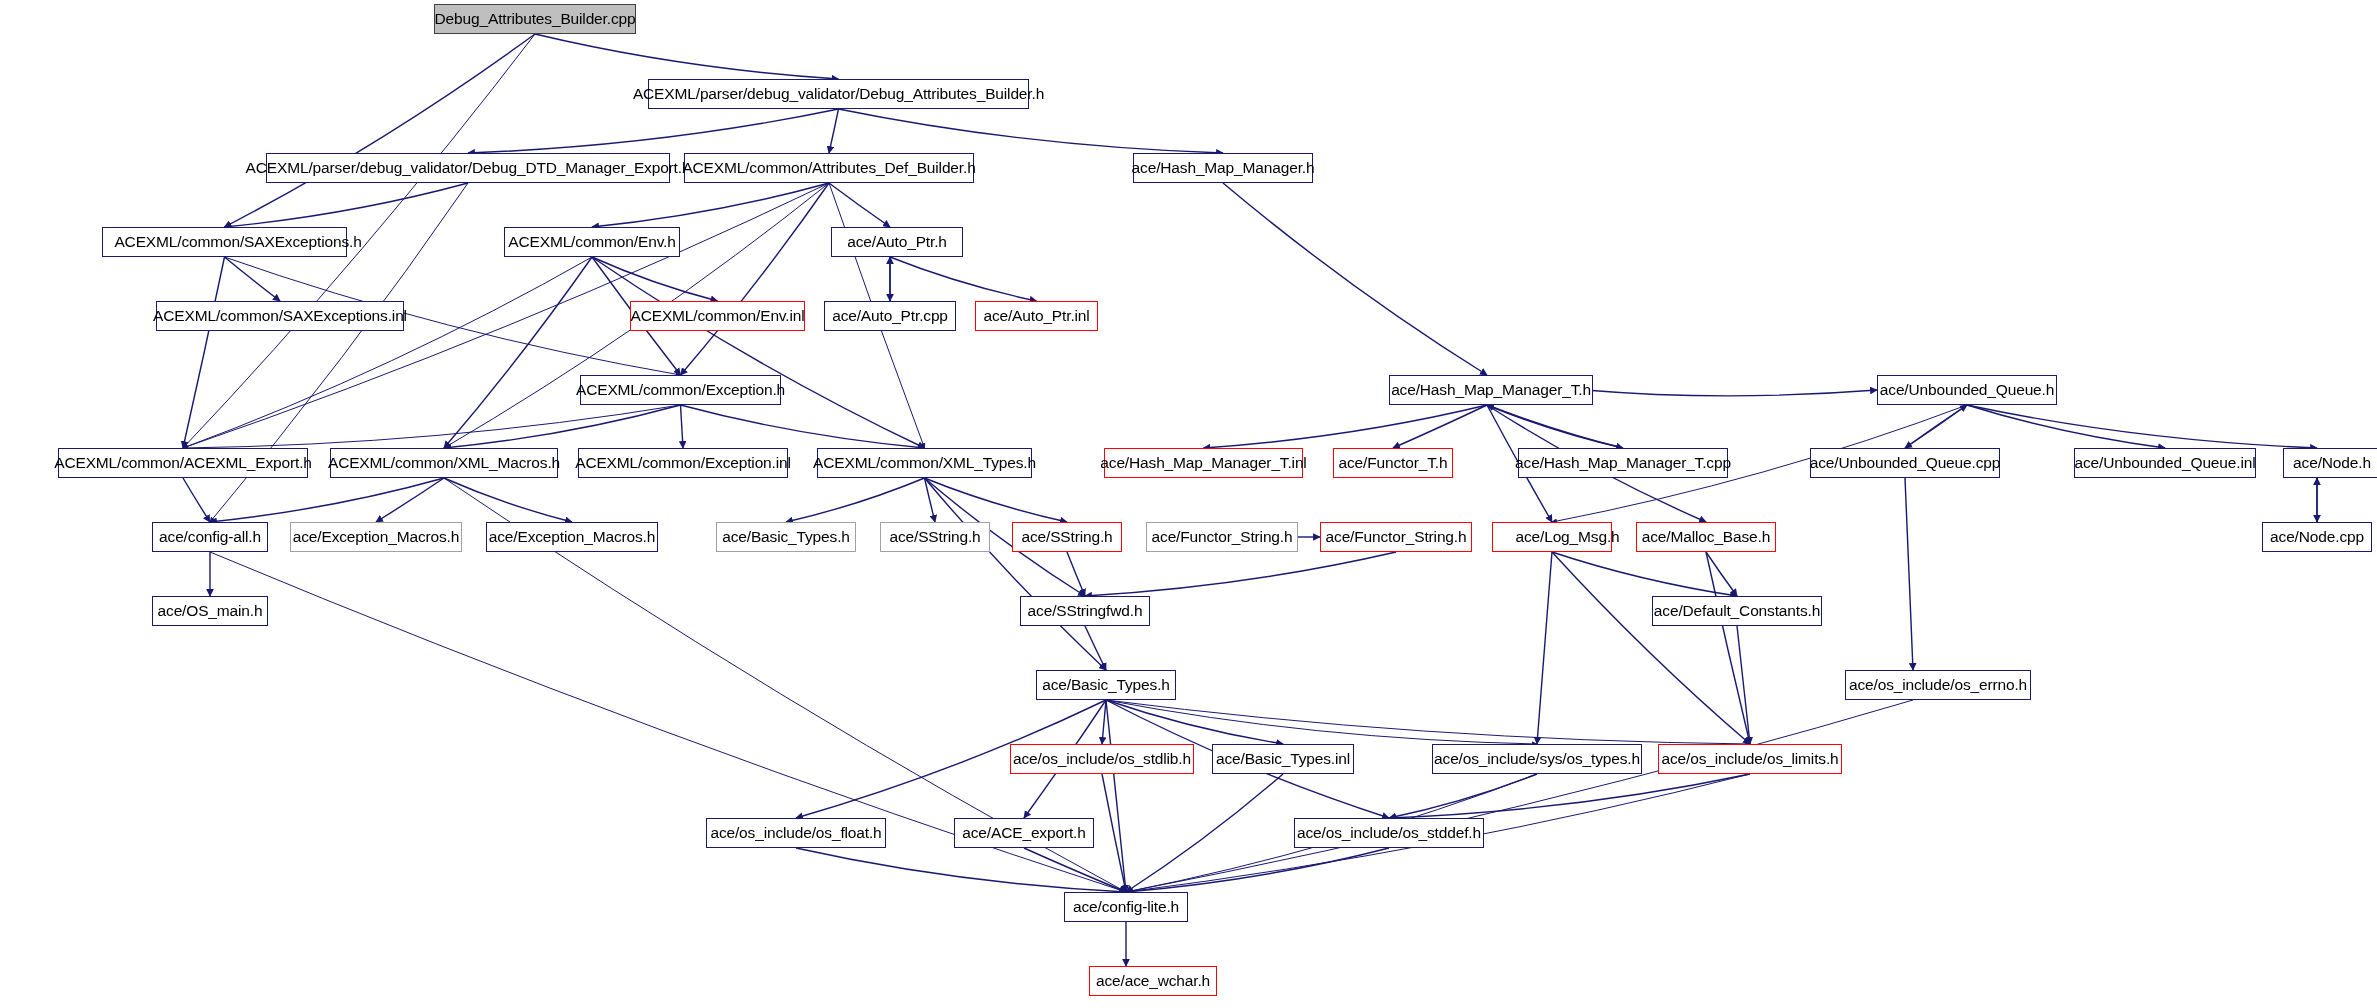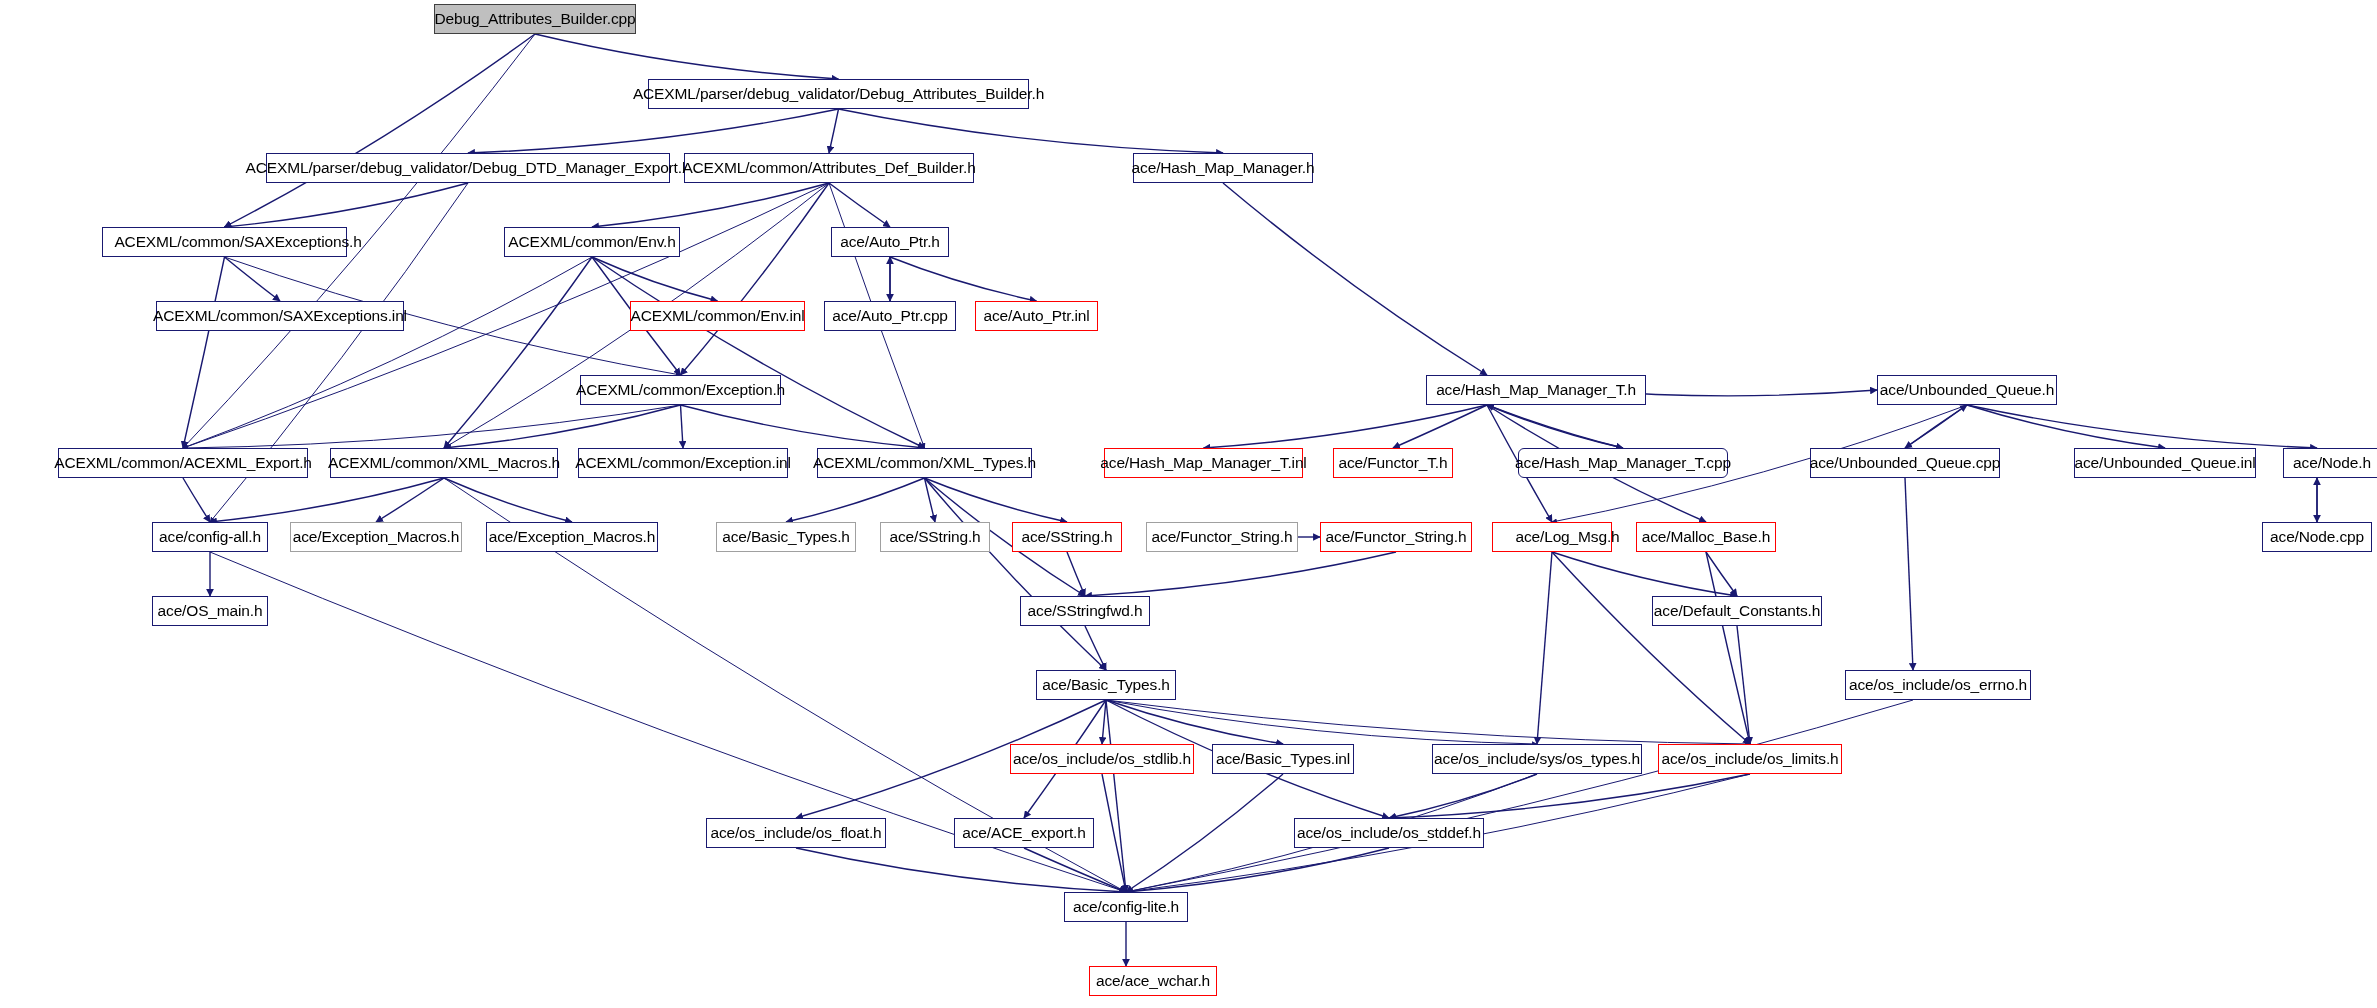--- a/index.html
+++ b/index.html
@@ -161,39 +161,39 @@
       </div>
       <div class="node navy" style="left: 1133px; top: 153px; width: 180px;">
         <span class="node-label">ace/Hash_Map_Manager.h</span>
       </div>
       <div class="node navy" style="left: 102px; top: 227px; width: 245px; padding-left: 36px;">
         <span class="node-label">ACEXML/common/SAXExceptions.h</span>
       </div>
       <div class="node navy" style="left: 504px; top: 227px; width: 176px;">
         <span class="node-label">ACEXML/common/Env.h</span>
       </div>
-      <div class="node navy" style="left: 831px; top: 227px; width: 118px;">
+      <div class="node navy" style="left: 831px; top: 227px; width: 132px;">
         <span class="node-label">ace/Auto_Ptr.h</span>
       </div>
       <div class="node navy" style="left: 156px; top: 301px; width: 248px;">
         <span class="node-label">ACEXML/common/SAXExceptions.inl</span>
       </div>
       <div class="node red" style="left: 630px; top: 301px; width: 175px;">
         <span class="node-label">ACEXML/common/Env.inl</span>
       </div>
       <div class="node navy" style="left: 824px; top: 301px; width: 132px;">
         <span class="node-label">ace/Auto_Ptr.cpp</span>
       </div>
       <div class="node red" style="left: 975px; top: 301px; width: 123px;">
         <span class="node-label">ace/Auto_Ptr.inl</span>
       </div>
       <div class="node navy" style="left: 580px; top: 375px; width: 201px;">
         <span class="node-label">ACEXML/common/Exception.h</span>
       </div>
-      <div class="node navy" style="left: 1426px; top: 375px; width: 220px; text-align: right;">
+      <div class="node navy" style="left: 1389px; top: 375px; width: 204px; text-align: right;">
         <span class="node-label">ace/Hash_Map_Manager_T.h</span>
       </div>
       <div class="node navy" style="left: 1877px; top: 375px; width: 180px;">
         <span class="node-label">ace/Unbounded_Queue.h</span>
       </div>
       <div class="node navy" style="left: 58px; top: 448px; width: 250px;">
         <span class="node-label">ACEXML/common/ACEXML_Export.h</span>
       </div>
       <div class="node navy" style="left: 330px; top: 448px; width: 228px;">
         <span class="node-label">ACEXML/common/XML_Macros.h</span>
@@ -203,21 +203,21 @@
       </div>
       <div class="node navy" style="left: 817px; top: 448px; width: 215px;">
         <span class="node-label">ACEXML/common/XML_Types.h</span>
       </div>
       <div class="node red" style="left: 1104px; top: 448px; width: 199px;">
         <span class="node-label">ace/Hash_Map_Manager_T.inl</span>
       </div>
       <div class="node red" style="left: 1333px; top: 448px; width: 120px;">
         <span class="node-label">ace/Functor_T.h</span>
       </div>
-      <div class="node navy" style="left: 1518px; top: 448px; width: 210px; border-radius: 6px;">
+      <div class="node navy" style="left: 1518px; top: 448px; width: 210px;">
         <span class="node-label">ace/Hash_Map_Manager_T.cpp</span>
       </div>
       <div class="node navy" style="left: 1810px; top: 448px; width: 190px;">
         <span class="node-label">ace/Unbounded_Queue.cpp</span>
       </div>
       <div class="node navy" style="left: 2074px; top: 448px; width: 182px;">
         <span class="node-label">ace/Unbounded_Queue.inl</span>
       </div>
       <div class="node navy" style="left: 2268px; top: 448px; width: 98px; margin-left: 15px;">
         <span class="node-label">ace/Node.h</span>

